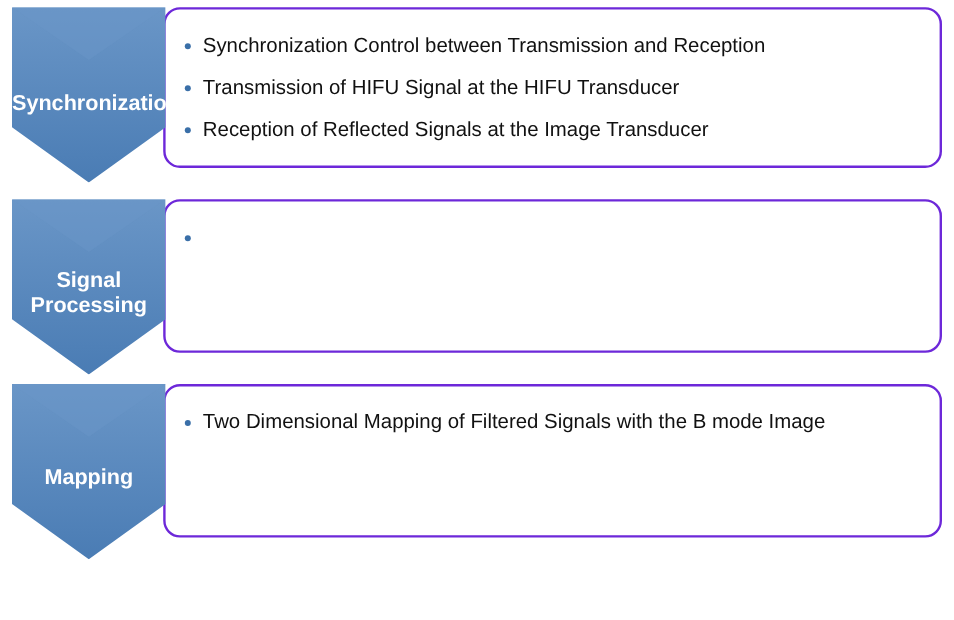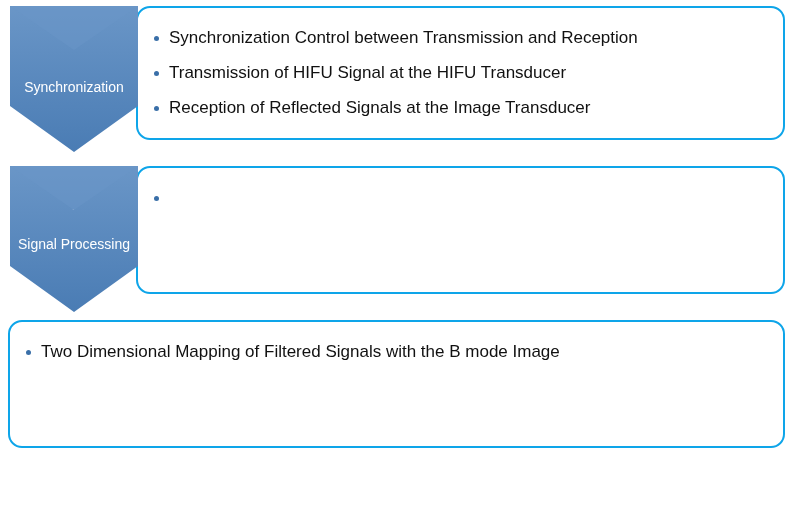--- a/index.html
+++ b/index.html
@@ -29,29 +29,29 @@
   }
   .chevron-svg {
     position: absolute;
     left: 0;
     top: 0;
   }
   .chevron-label {
     position: relative;
     z-index: 2;
     color: #fff;
-    font-size: 14px;
+    font-size: 18px;
     text-align: center;
     width: 100%;
     margin-top: 28px;
-    font-weight: 400;
+    font-weight: 700;
   }
   .content-box {
     flex: 1;
-    border: 2px solid #0ea5e9;
+    border: 2px solid #6d28d9;
     border-radius: 14px;
     background: #fff;
     padding: 12px 16px 12px 16px;
     margin-left: -2px;
     min-height: 100px;
     display: flex;
     flex-direction: column;
     justify-content: flex-start;
   }
   .bullet-line {
@@ -123,20 +123,33 @@
       <div class="chevron-label">Signal Processing</div>
     </div>
     <div class="content-box">
       <div class="bullet-line">
         <span class="bullet"></span>
       </div>
     </div>
   </div>
 
   <div class="step">
+    <div class="chevron-wrap">
+      <svg class="chevron-svg" width="128" height="146" viewBox="0 0 128 146">
+        <defs>
+          <linearGradient id="g3" x1="0%" y1="0%" x2="0%" y2="100%">
+            <stop offset="0%" stop-color="#6a96c7"></stop>
+            <stop offset="100%" stop-color="#4a7cb4"></stop>
+          </linearGradient>
+        </defs>
+        <polygon points="0,0 128,0 128,100 64,146 0,100 0,0 64,44" fill="url(#g3)"></polygon>
+        <polygon points="0,0 64,44 128,0" fill="#6a96c7" opacity="0.5"></polygon>
+      </svg>
+      <div class="chevron-label">Mapping</div>
+    </div>
     <div class="content-box">
       <div class="bullet-line">
         <span class="bullet"></span>
         <span>Two Dimensional Mapping of Filtered Signals with the B mode Image</span>
       </div>
     </div>
   </div>
 
 </div>
 

